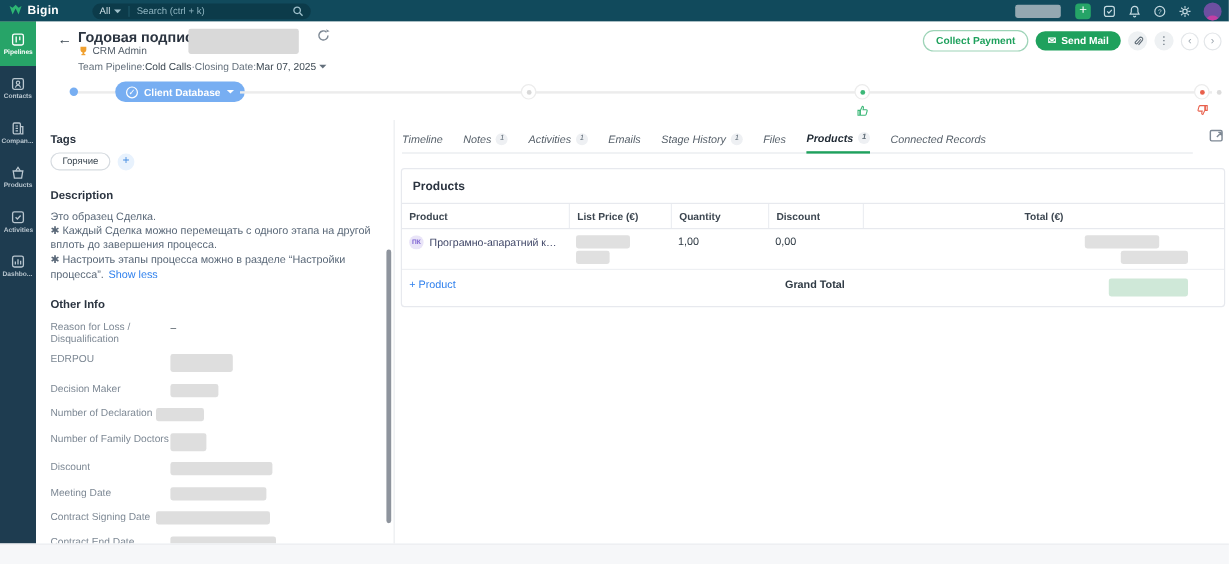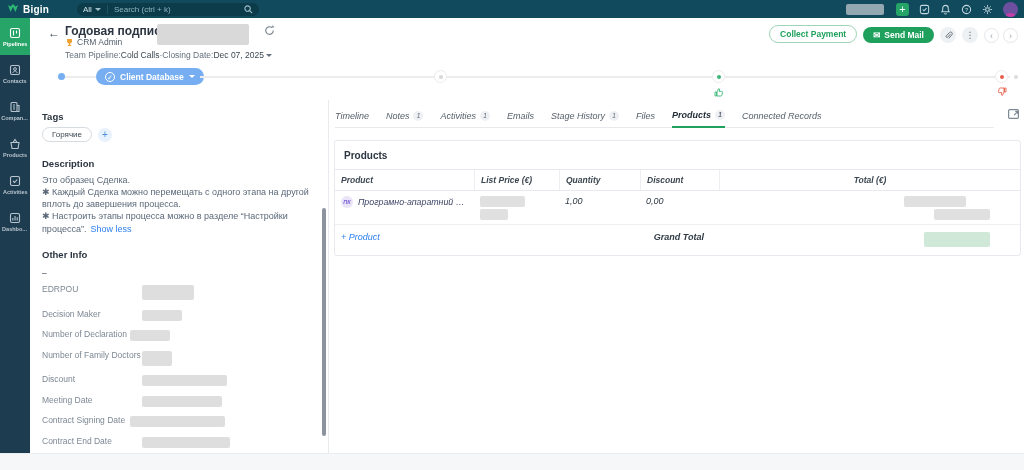--- a/index.html
+++ b/index.html
@@ -36,21 +36,21 @@
   .back-arrow { position:absolute; left:18px; top:8px; font-size:12px; color:#3c4852; cursor:pointer; }
   .rec-title { position:absolute; left:35px; top:6px; font-size:12px; font-weight:bold; color:#2b3440; }
   .redact-title { position:absolute; left:127px; top:6px; width:92px; height:21px; background:#d9d9d9; border-radius:2px; filter:blur(.6px); }
   .refresh-btn { position:absolute; left:233px; top:5px; width:13px; height:13px; color:#7d8894; cursor:pointer; }
   .owner-row { position:absolute; left:35px; top:19px; display:flex; align-items:center; gap:3px; font-size:8.5px; color:#55606b; }
   .owner-row svg { width:9px; height:9px; }
   .meta-row { position:absolute; left:35px; top:32px; font-size:8.5px; color:#64707c; display:flex; align-items:center; gap:0; }
   .meta-val { color:#3c4852; }
   .meta-caret { margin-left:2px; }
 
-  .hdr-actions { position:absolute; right:6px; top:7px; display:flex; align-items:flex-end; gap:6px; }
+  .hdr-actions { position:absolute; right:6px; top:7px; display:flex; align-items:center; gap:6px; }
   .btn-outline { border:1px solid #9ed4b8; color:#1fa15d; background:#fff; border-radius:10px; font-size:8.5px; font-weight:bold; padding:3px 10px; cursor:pointer; }
   .btn-solid { border:none; background:#1fa15d; color:#fff; border-radius:10px; font-size:8.5px; font-weight:bold; padding:3px 10px; display:flex; align-items:center; gap:4px; cursor:pointer; }
   .circle-btn { width:16px; height:16px; border-radius:50%; background:#eef1f3; color:#5d6a75; display:flex; align-items:center; justify-content:center; font-size:9px; cursor:pointer; }
   .circle-btn svg { width:9px; height:9px; }
   .nav-chevrons { display:flex; gap:4px; }
   .chev { width:15px; height:15px; border-radius:50%; border:1px solid #e3e6e9; color:#9aa4ad; font-size:9px; display:flex; align-items:center; justify-content:center; cursor:pointer; background:#fff; }
 
   
   .stage-track { position:absolute; left:0; top:50px; width:994px; height:30px; }
   .track-line { position:absolute; top:8px; height:2px; background:#ececec; }
@@ -86,21 +86,21 @@
   .right-panel { position:absolute; left:329px; top:100px; width:695px; height:353px; background:#fff; }
   .tabs { position:absolute; left:6px; top:4px; right:30px; height:24px; display:flex; align-items:center; gap:17px; border-bottom:1px solid #e7e9ed;font-style:italic; }
   .tab { font-size:9px; color:#555f69; display:flex; align-items:center; gap:4px; height:24px; cursor:pointer; white-space:nowrap; }
   .tab.active { color:#1f2933; font-weight:bold; border-bottom:2px solid #1fa15d; }
   .tab-badge { background:#eef0f3; color:#5d6a75; font-size:6.5px; min-width:10px; height:10px; border-radius:5px; display:flex; align-items:center; justify-content:center; padding:0 2px; }
   .expand-btn { position:absolute; right:4px; top:6px; width:13px; height:13px; color:#7d8894; cursor:pointer; }
 
   
   .card { position:absolute; left:5px; top:40px; width:687px; border:1px solid #e7e9ee; border-radius:3px; background:#fff; }
   .card-h { font-size:10px; font-weight:bold; color:#2b3440; padding:9px 10px 8px 9px; }
-  .grid-row { display:grid; grid-template-columns:139px 85px 81px 79px 1fr; align-items:start;font-style:italic; }
+  .grid-row { display:grid; grid-template-columns:139px 85px 81px 79px 1fr; align-items:start; }
   .thead { border-top:1px solid #e7e9ee; border-bottom:1px solid #e7e9ee; }
   .th { font-size:8.5px; font-weight:bold; color:#3c4650; padding:5px 6px; }
   .th + .th { border-left:1px solid #eceef2; }
   .th-total { text-align:center; }
   .trow { border-bottom:1px solid #eef0f3; min-height:32px; padding-top:5px; padding-bottom:4px; }
   .cell { font-size:9px; color:#2f3a44; padding:0 6px; }
   .prod-cell { display:flex; align-items:center; gap:5px; overflow:hidden; }
   .prod-chip { width:12px; height:12px; min-width:12px; border-radius:50%; background:#e9e4f8; color:#7a5fd0; font-size:5.5px; font-weight:bold; display:flex; align-items:center; justify-content:center; text-transform:uppercase; }
   .prod-name { font-size:8.8px; color:#3e4566; white-space:nowrap; overflow:hidden; text-overflow:ellipsis; cursor:pointer; }
   .stack { display:flex; flex-direction:column; gap:2px; }
@@ -234,21 +234,21 @@
         </svg>
       <span>CRM Admin</span>
     </div>
     <div class="meta-row">
       <span>Team Pipeline</span>
       <span>:</span>
       <span class="meta-val">Cold Calls</span>
       <span>·</span>
       <span>Closing Date</span>
       <span>:</span>
-      <span class="meta-val">Dec 07, 2025</span>
+      <span class="meta-val">Mar 07, 2025</span>
       <span class="caret-down meta-caret" style="border-top-color:#64707c;"></span>
     </div>
 
     <div class="hdr-actions">
       <button class="btn-outline">Collect Payment</button>
       <button class="btn-solid">
         <span>✉</span>
         <span>Send Mail</span>
       </button>
       <div class="circle-btn">
@@ -303,20 +303,21 @@
     <div class="section-h desc-h">Description</div>
     <div class="desc-text">
       <div>Это образец Сделка.</div>
       <div>✱ Каждый Сделка можно перемещать с одного этапа на другой вплоть до завершения процесса.</div>
       <div><span>✱ Настроить этапы процесса можно в разделе “Настройки процесса”.</span><span class="show-less">Show less</span></div>
     </div>
 
     <div class="section-h oi-h">Other Info</div>
     <div class="fields">
       <div class="field-row">
+        <span class="field-label">Reason for Loss / Disqualification</span>
         <span class="field-value">–</span>
       </div>
       <div class="field-row">
         <span class="field-label">EDRPOU</span>
         <span class="field-value"><span class="blur bw3 tall" style="display:inline-block;"></span></span>
       </div>
       <div class="field-row">
         <span class="field-label">Decision Maker</span>
         <span class="field-value"><span class="blur bw2" style="display:inline-block;"></span></span>
       </div>

